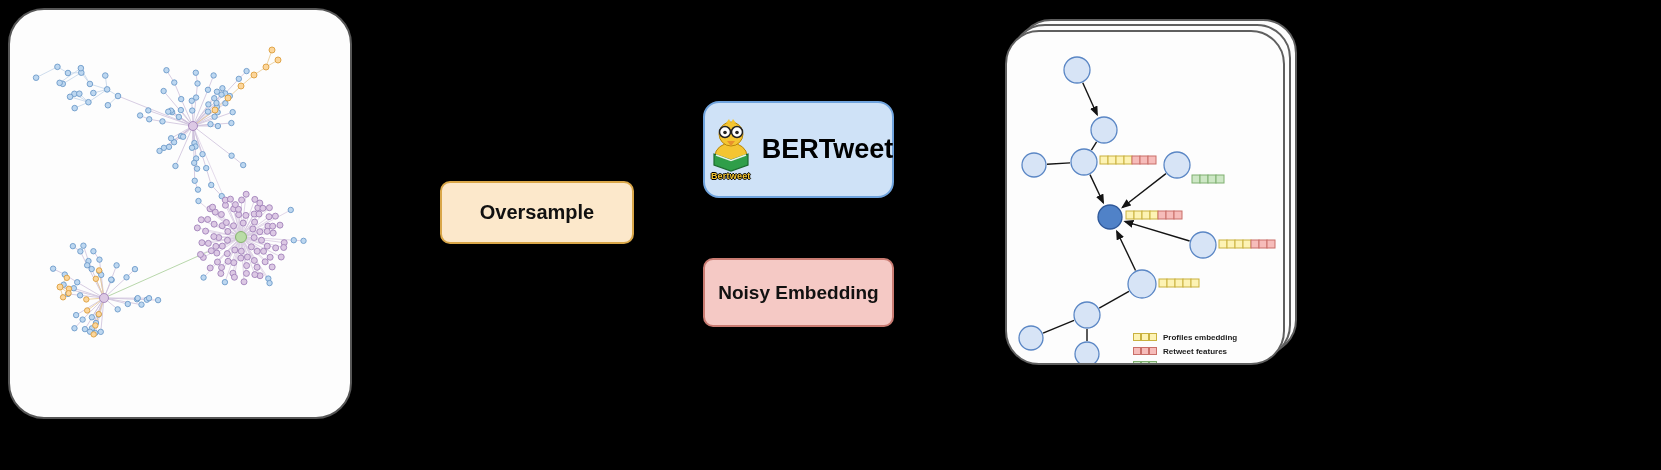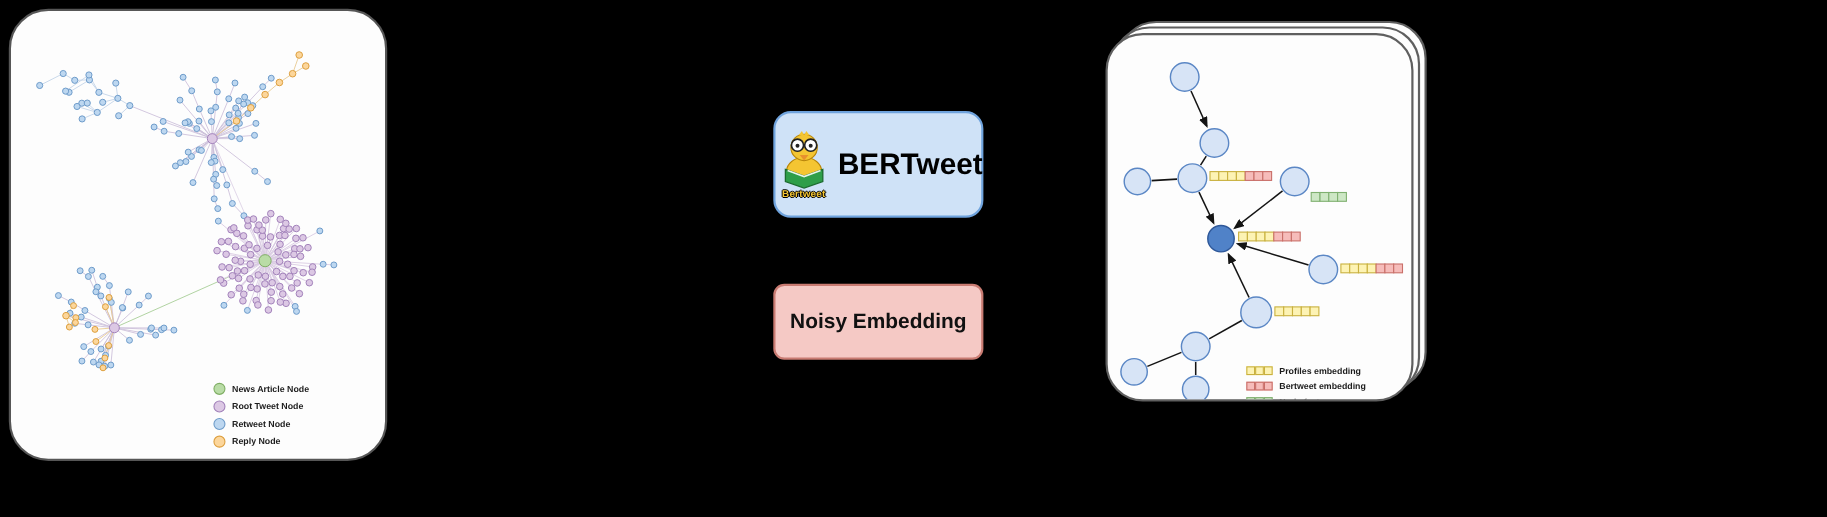--- a/index.html
+++ b/index.html
@@ -514,40 +514,25 @@
         <circle cx="77.17013073624301" cy="300.4859558268247" r="2.7" fill="#fcd69b" stroke="#dd9f3e" stroke-width="0.9"></circle>
         <circle cx="85.85336730169792" cy="268.82977302938525" r="2.7" fill="#fcd69b" stroke="#dd9f3e" stroke-width="0.9"></circle>
         <circle cx="89.1309308496439" cy="260.42600956748487" r="2.7" fill="#fcd69b" stroke="#dd9f3e" stroke-width="0.9"></circle>
         <circle cx="94" cy="288" r="4.5" fill="#dcc8e4" stroke="#a282ba" stroke-width="0.9"></circle>
         <circle cx="50" cy="277" r="3" fill="#fcd69b" stroke="#dd9f3e" stroke-width="0.9"></circle>
         <circle cx="53.054736421529164" cy="287.308646434729" r="2.7" fill="#fcd69b" stroke="#dd9f3e" stroke-width="0.9"></circle>
         <circle cx="56.84772980235713" cy="267.85234608922394" r="2.7" fill="#fcd69b" stroke="#dd9f3e" stroke-width="0.9"></circle>
         <circle cx="58.939837891747764" cy="278.80639621712555" r="2.7" fill="#fcd69b" stroke="#dd9f3e" stroke-width="0.9"></circle>
         <circle cx="58.56400625223927" cy="283.22085941570253" r="2.7" fill="#fcd69b" stroke="#dd9f3e" stroke-width="0.9"></circle>
       </svg>
-    <div class="nlegend">
-      <div class="nlegend-row">
-        <span class="ncircle" style="background: rgb(185, 220, 166); border-color: rgb(127, 174, 100);"></span>
-        <span class="nlabel">News Article Node</span>
-      </div>
-      <div class="nlegend-row">
-        <span class="ncircle" style="background: rgb(220, 200, 228); border-color: rgb(162, 130, 186);"></span>
-        <span class="nlabel">Root Tweet Node</span>
-      </div>
-      <div class="nlegend-row">
-        <span class="ncircle" style="background: rgb(189, 215, 240); border-color: rgb(109, 155, 201);"></span>
-        <span class="nlabel">Retweet Node</span>
-      </div>
-      <div class="nlegend-row">
-        <span class="ncircle" style="background: rgb(252, 214, 155); border-color: rgb(221, 159, 62);"></span>
-        <span class="nlabel">Reply Node</span>
-      </div>
-    </div>
   </div>
 
+  <div class="pbox oversample">
+    <span>Oversample</span>
+  </div>
 
   <div class="pbox bertweet">
     <span class="bt-logo">
       <svg width="54" height="56" viewBox="0 0 54 56">
         <ellipse cx="27" cy="38" rx="16" ry="13" fill="#f4c532" stroke="#b8860b" stroke-width="1"></ellipse>
         <circle cx="27" cy="16" r="12" fill="#f4c532" stroke="#b8860b" stroke-width="1"></circle>
         <path d="M22,5 L25,1 L27,5 L29,1 L32,5 Z" fill="#f4c532"></path>
         <circle cx="21" cy="14" r="5.5" fill="#fff" stroke="#222" stroke-width="1.5"></circle>
         <circle cx="33" cy="14" r="5.5" fill="#fff" stroke="#222" stroke-width="1.5"></circle>
         <line x1="26.5" y1="14" x2="27.5" y2="14" stroke="#222" stroke-width="1.5"></line>
@@ -636,21 +621,21 @@
             <span class="ecell" style="background: rgb(253, 243, 180); border-color: rgb(201, 177, 63);"></span>
           </span>
           <span class="elabel">Profiles embedding</span>
         </div>
         <div class="elegend-row">
           <span class="estrip">
             <span class="ecell" style="background: rgb(246, 188, 186); border-color: rgb(201, 111, 105);"></span>
             <span class="ecell" style="background: rgb(246, 188, 186); border-color: rgb(201, 111, 105);"></span>
             <span class="ecell" style="background: rgb(246, 188, 186); border-color: rgb(201, 111, 105);"></span>
           </span>
-          <span class="elabel">Bertweet embedding</span>
+          <span class="elabel">Retweet features</span>
         </div>
         <div class="elegend-row">
           <span class="estrip">
             <span class="ecell" style="background: rgb(205, 231, 197); border-color: rgb(127, 176, 112);"></span>
             <span class="ecell" style="background: rgb(205, 231, 197); border-color: rgb(127, 176, 112);"></span>
             <span class="ecell" style="background: rgb(205, 231, 197); border-color: rgb(127, 176, 112);"></span>
           </span>
           <span class="elabel">Node features</span>
         </div>
       </div>

